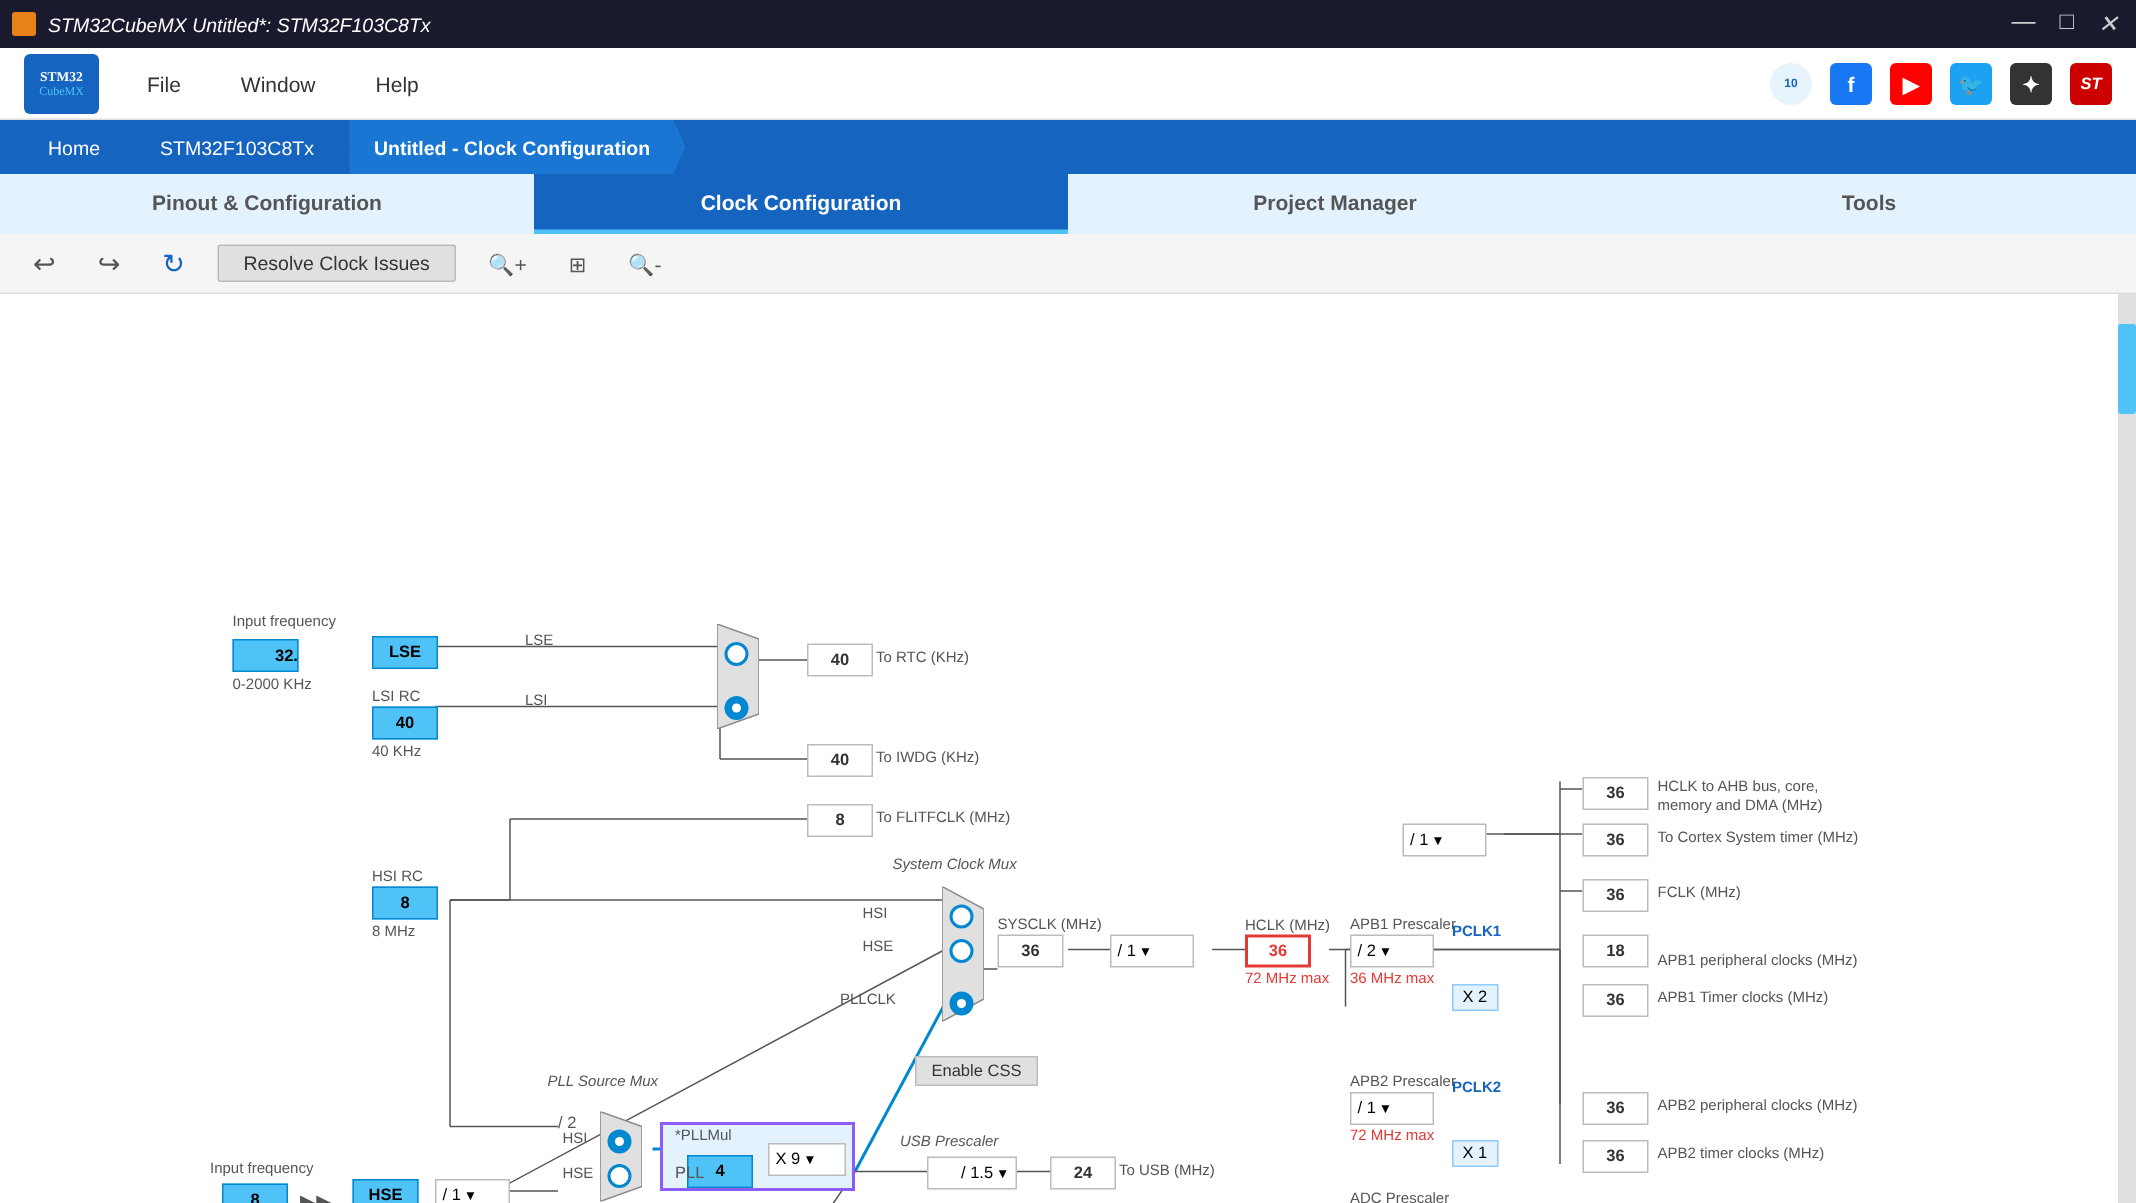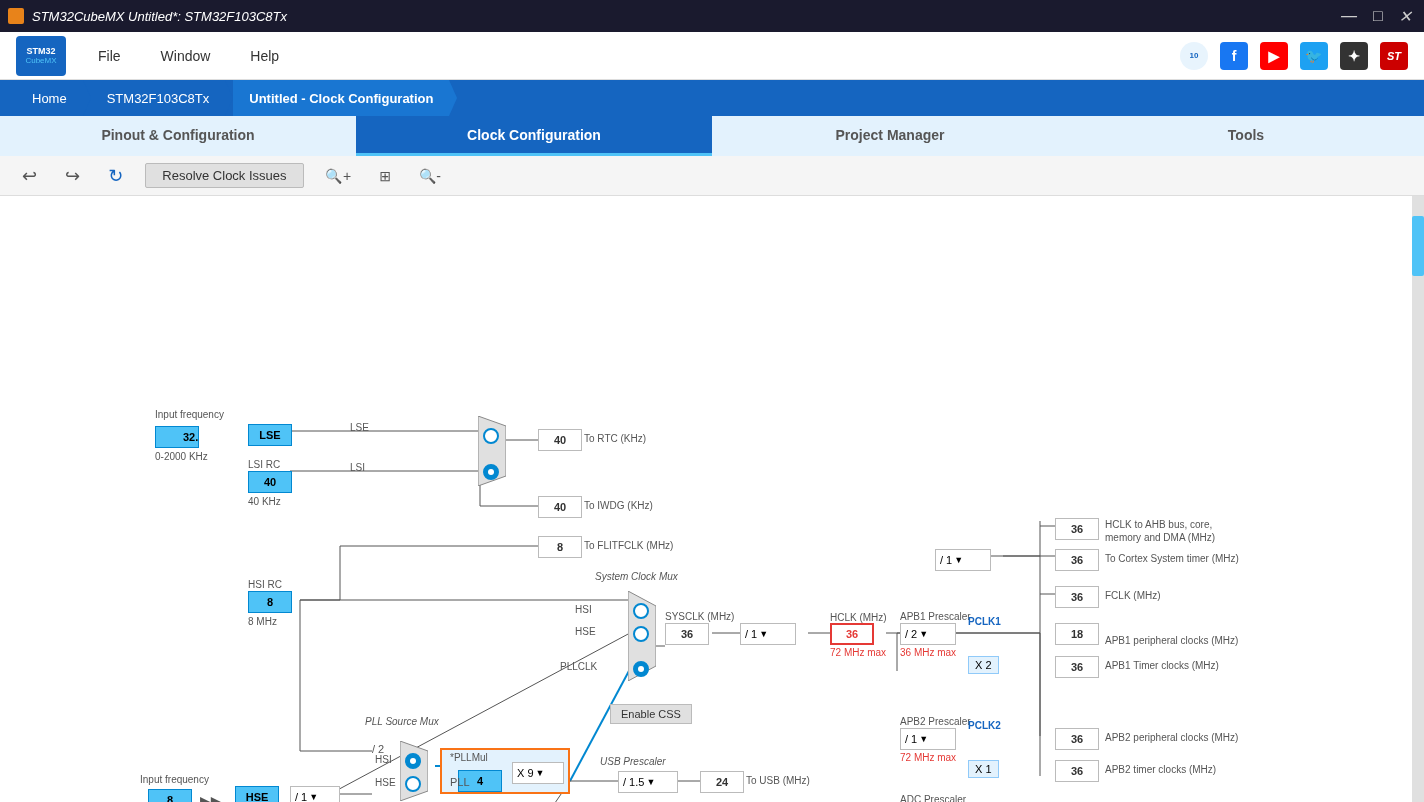--- a/index.html
+++ b/index.html
@@ -26,21 +26,21 @@
       background: #fff;
       height: 48px;
       display: flex;
       align-items: center;
       padding: 0 16px;
       justify-content: space-between;
       border-bottom: 1px solid #ddd;
     }
     #menubar-left { display: flex; align-items: center; gap: 32px; }
     #logo-area { display: flex; align-items: center; gap: 4px; }
-    #logo-box { width: 50px; height: 40px; background: #1565c0; border-radius: 4px; display: flex; align-items: center; justify-content: center; flex-direction: column; }
+    #logo-box { width: 50px; height: 40px; background: #1565c0; border-radius: 4px; display: flex; align-items: center; justify-content: center; flex-direction: column; font-family: Liberation Serif, serif; }
     #logo-box .logo-st { color: #fff; font-size: 9px; font-weight: bold; }
     #logo-box .logo-cube { color: #4fc3f7; font-size: 8px; }
     #menu-items { display: flex; gap: 40px; }
     #menu-items span { font-size: 14px; color: #333; cursor: pointer; }
     #menubar-right { display: flex; align-items: center; gap: 12px; }
     .social-icon { width: 28px; height: 28px; border-radius: 4px; display: flex; align-items: center; justify-content: center; font-size: 14px; font-weight: bold; cursor: pointer; }
     .si-circle { background: #e8f4fd; color: #1565c0; border-radius: 50%; width: 28px; height: 28px; font-size: 10px; display: flex; align-items: center; justify-content: center; }
     .si-fb { background: #1877f2; color: #fff; }
     .si-yt { background: #ff0000; color: #fff; }
     .si-tw { background: #1da1f2; color: #fff; }
@@ -526,21 +526,21 @@
     <svg style="position:absolute;left:400px;top:545px;" width="28" height="60">
       <polygon points="0,0 28,10 28,50 0,60" fill="#e0e0e0" stroke="#888" stroke-width="1"></polygon>
     </svg>
 
     <div class="radio-dot selected" style="left:405px;top:557px;background:#0288d1;"></div>
     <div class="radio-dot" style="left:405px;top:580px;"></div>
 
     <div class="clk-label" style="left:375px;top:558px;">HSI</div>
     <div class="clk-label" style="left:375px;top:581px;">HSE</div>
 
-    <div style="position:absolute;left:440px;top:552px;background:#e3f2fd;border:2px solid #f97316;padding:12px 16px 8px 16px;width:130px;">
+    <div style="position:absolute;left:440px;top:552px;background:#e3f2fd;border:2px solid #8b5cf6;padding:12px 16px 8px 16px;width:130px;">
 
       <div style="font-size:10px;color:#555;position:absolute;top:2px;left:8px;">*PLLMul</div>
 
       <div class="clk-box" style="position:relative;left:0;top:8px;width:40px;height:22px;">4</div>
 
       <div style="font-size:11px;color:#555;position:absolute;bottom:4px;left:8px;">PLL</div>
 
       <div class="mul-select" style="position:absolute;right:4px;top:12px;width:52px;">
         <span>X 9</span>
         <span style="font-size:9px;">▼</span>
@@ -555,21 +555,21 @@
     <div class="clk-box" style="left:235px;top:590px;width:44px;">HSE</div>
 
     <div class="div-select" style="left:290px;top:590px;width:50px;">
       <span>/ 1</span>
       <span style="font-size:9px;">▼</span>
     </div>
 
     <button class="enable-css-btn" style="left:610px;top:508px;">Enable CSS</button>
 
     <div class="clk-label" style="left:600px;top:560px;font-style:italic;">USB Prescaler</div>
-    <div class="div-select" style="left:618px;top:575px;width:60px;">
+    <div class="div-select" style="left:618px;top:575px;width:60px;justify-content:flex-end;">
       <span>/ 1.5</span>
       <span style="font-size:9px;">▼</span>
     </div>
     <div class="clk-box white-box" style="left:700px;top:575px;width:40px;">24</div>
     <div class="clk-label" style="left:746px;top:579px;">To USB (MHz)</div>
 
   </div>
 
   <div id="right-scrollbar">
     <div id="scrollbar-thumb"></div>

